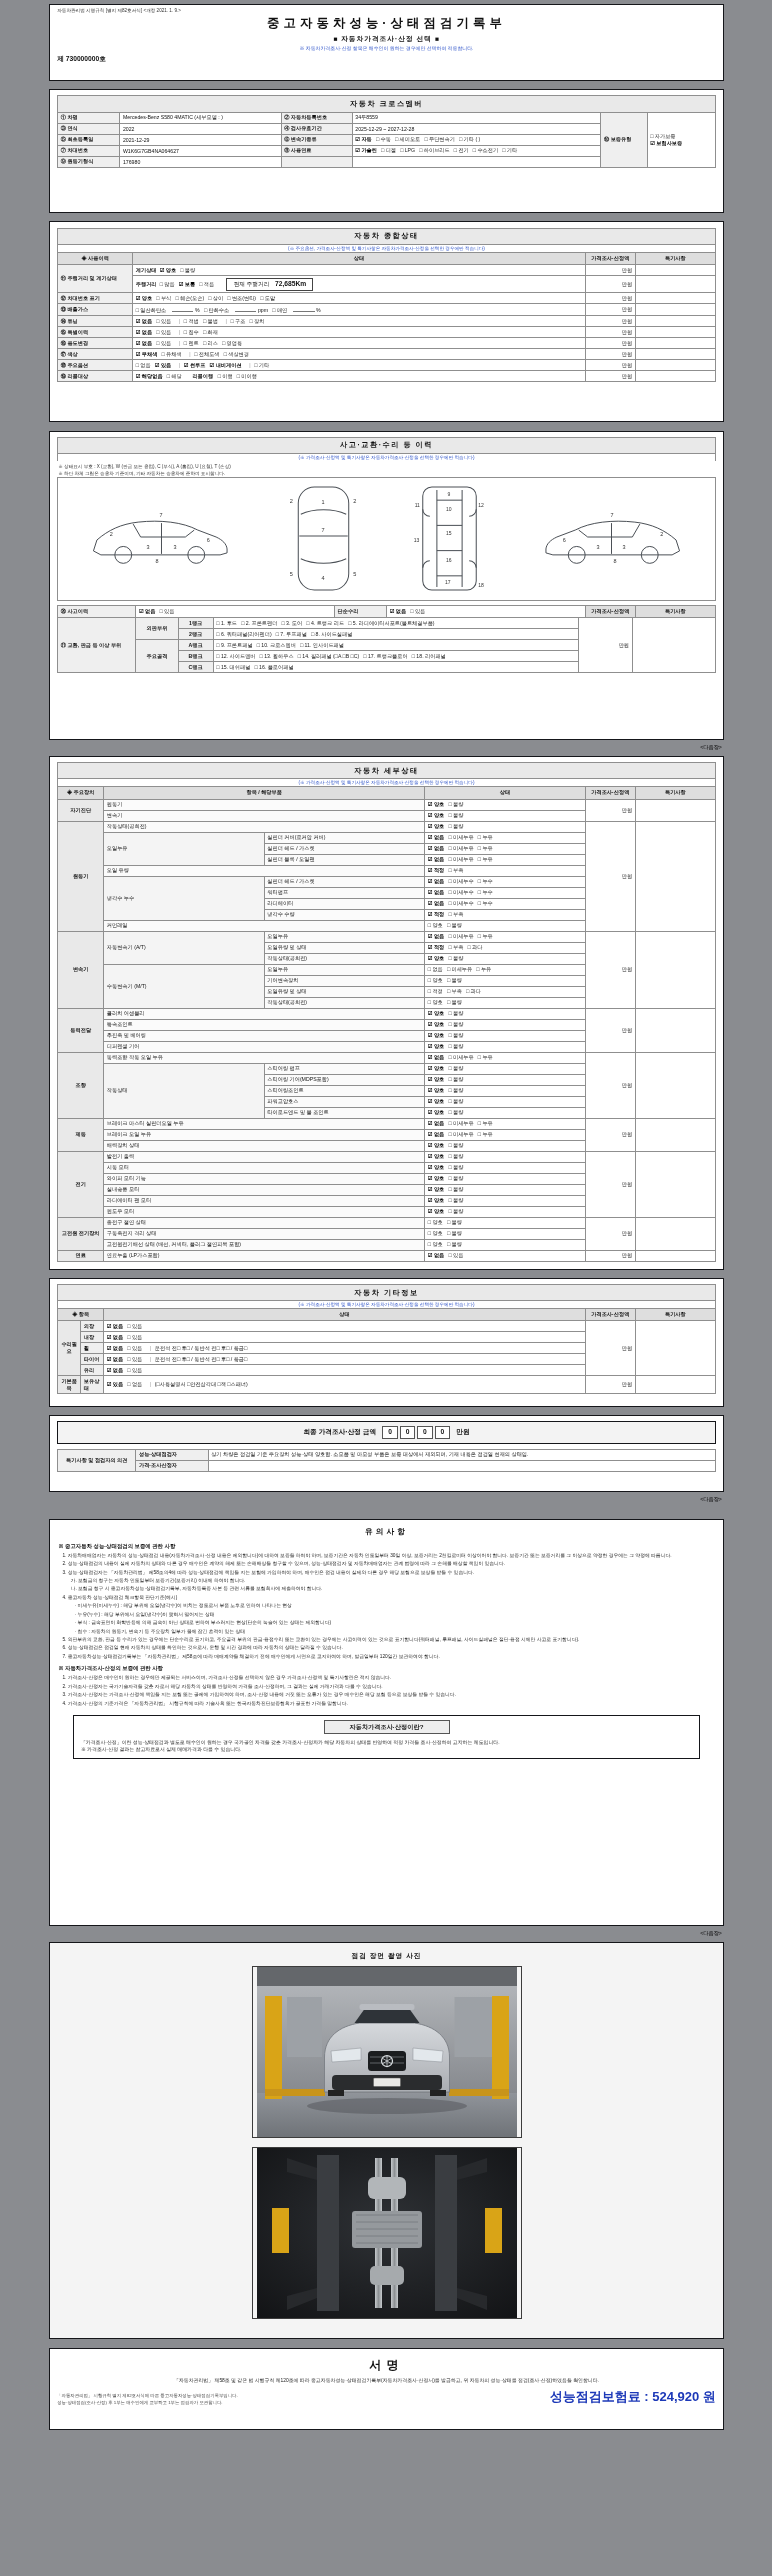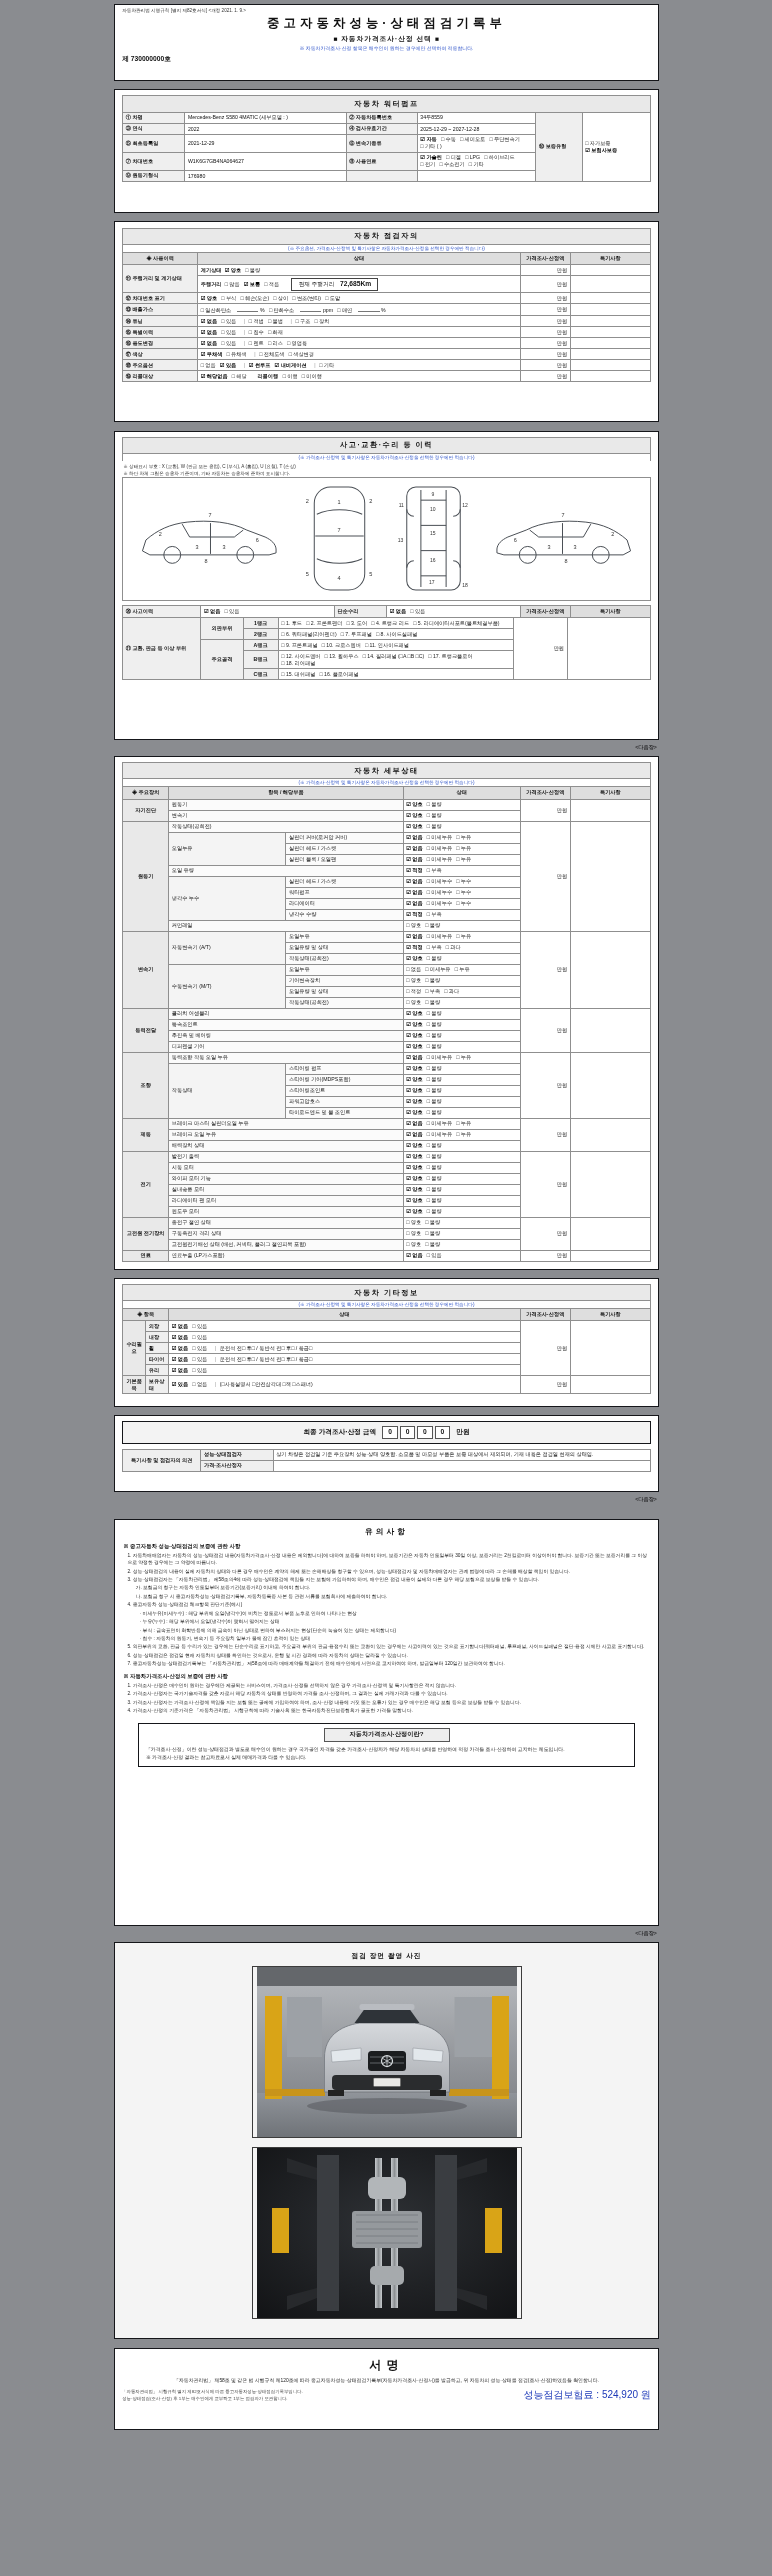--- a/index.html
+++ b/index.html
@@ -2,21 +2,21 @@
 <html style="font-size:8.2px"><head>
 <meta charset="utf-8">
 <style>
   html,body{margin:0;padding:0;}
   body{
     width:773px;height:2576px;overflow:hidden;
     background:#8a8c90;
     font-family:"Liberation Sans", sans-serif;
     color:#111;
   }
-  .sheet{width:545px;margin:0 auto;padding-top:4.1px;}
+  .sheet{width:675px;margin:0 auto;padding-top:4.1px;}
   .card{
     background:#fff;border:0.5px solid #15161a;
     margin-bottom:8.2px;padding:5.2px 7.2px 7.2px 7.2px;
     box-sizing:border-box;
   }
   
   .head-card{min-height:77px;padding-top:3.1px;}
   .form-ref{font-size:4.6px;color:#333;}
   .doc-title{text-align:center;font-size:12.4px;font-weight:bold;letter-spacing:4.1px;margin-top:2.1px;}
   .doc-sub{text-align:center;font-size:6.7px;font-weight:bold;margin-top:2.6px;letter-spacing:1px;}
@@ -85,40 +85,40 @@
   
   .photos-card{min-height:397px;background:#f4f4f4;}
   .photos-title{text-align:center;font-weight:bold;font-size:6.7px;letter-spacing:1px;margin:3.1px 0 5.2px 0;}
   .photo{display:block;margin:0 auto 9.3px auto;border:0.5px solid #3c3c3c;}
   
   .sign-card{min-height:82px;}
   .sign-title{text-align:center;font-weight:bold;font-size:12px;letter-spacing:5.2px;margin:3.1px 0;}
   .sign-statement{text-align:center;font-size:4.9px;color:#222;margin-bottom:5.2px;}
   .sign-row{display:flex;justify-content:space-between;align-items:flex-end;}
   .sign-notes{font-size:4.4px;color:#444;line-height:1.6;}
-  .premium{font-size:10px;font-weight:normal;color:#1d39b8;}
+  .premium{font-size:13px;font-weight:bold;color:#1d39b8;}
   .next-page{
     text-align:right;font-size:5.2px;color:#2c2c2e;margin:-4.1px 2.1px 5.2px 0;font-weight:bold;
   }
 </style>
 </head>
 <body>
 
 <div class="sheet">
 
   <div class="card head-card">
     <div class="form-ref">자동차관리법 시행규칙 [별지 제82호서식] &lt;개정 2021. 1. 9.&gt;</div>
     <div class="doc-title">중고자동차성능·상태점검기록부</div>
     <div class="doc-sub">■ 자동차가격조사·산정 선택 ■</div>
     <div class="doc-sub-note">※ 자동차가격조사·산정 항목은 매수인이 원하는 경우에만 선택하여 적용합니다.</div>
     <div class="doc-no">제 730000000호</div>
   </div>
 
   <div class="card" style="min-height:124px;">
-    <div class="sec-title">자동차 워터펌프</div>
+    <div class="sec-title">자동차 크로스멤버</div>
     <table class="grid">
         <tbody id="basic-body">
           <tr>
             <td class="lbl w-l1">① 차명</td>
             <td class="w-v1">Mercedes-Benz S580 4MATIC  (세부모델 : )</td>
             <td class="lbl w-l2">② 자동차등록번호</td>
             <td>34두8559</td>
             <td class="lbl w-wl" rowspan="5">⑩ 보증유형</td>
             <td class="w-wv" rowspan="5"><span class="cb">□ 자가보증</span><br><span class="cb on">☑ 보험사보증</span></td>
           </tr>
@@ -144,21 +144,21 @@
             <td class="lbl w-l1">⑨ 원동기형식</td>
             <td class="w-v1">176980</td>
             <td class="lbl w-l2"></td>
             <td></td>
           </tr>
         </tbody>
       </table>
   </div>
 
   <div class="card" style="min-height:201px;">
-    <div class="sec-title">자동차 점검자의</div>
+    <div class="sec-title">자동차 종합상태</div>
     <div class="sec-note">(※ 주요옵션, 가격조사·산정액 및 특기사항은 자동차가격조사·산정을 선택한 경우에만 적습니다)</div>
     <table class="grid">
         <tbody id="overall-table">
           <tr>
             <th class="w-name">◈ 사용이력</th>
             <th>상태</th>
             <th class="w-price">가격조사·산정액</th>
             <th class="w-rem">특기사항</th>
           </tr>
           <tr>

